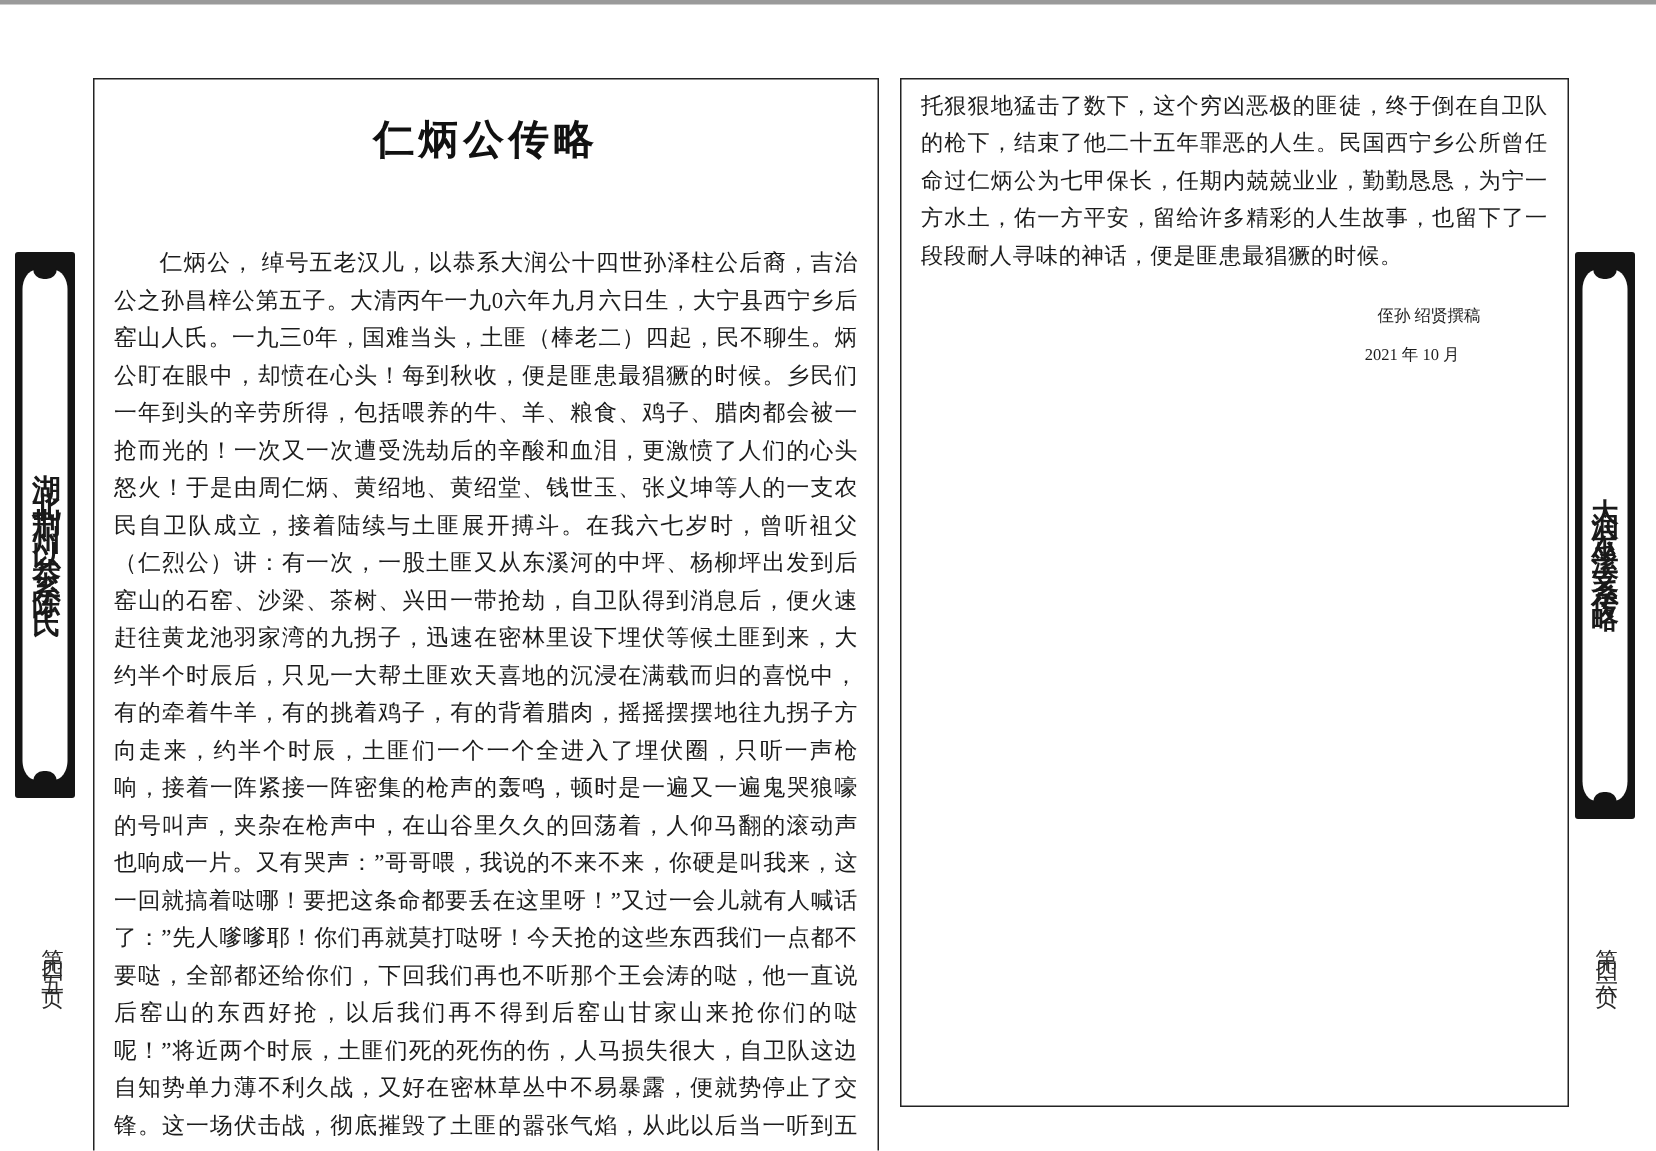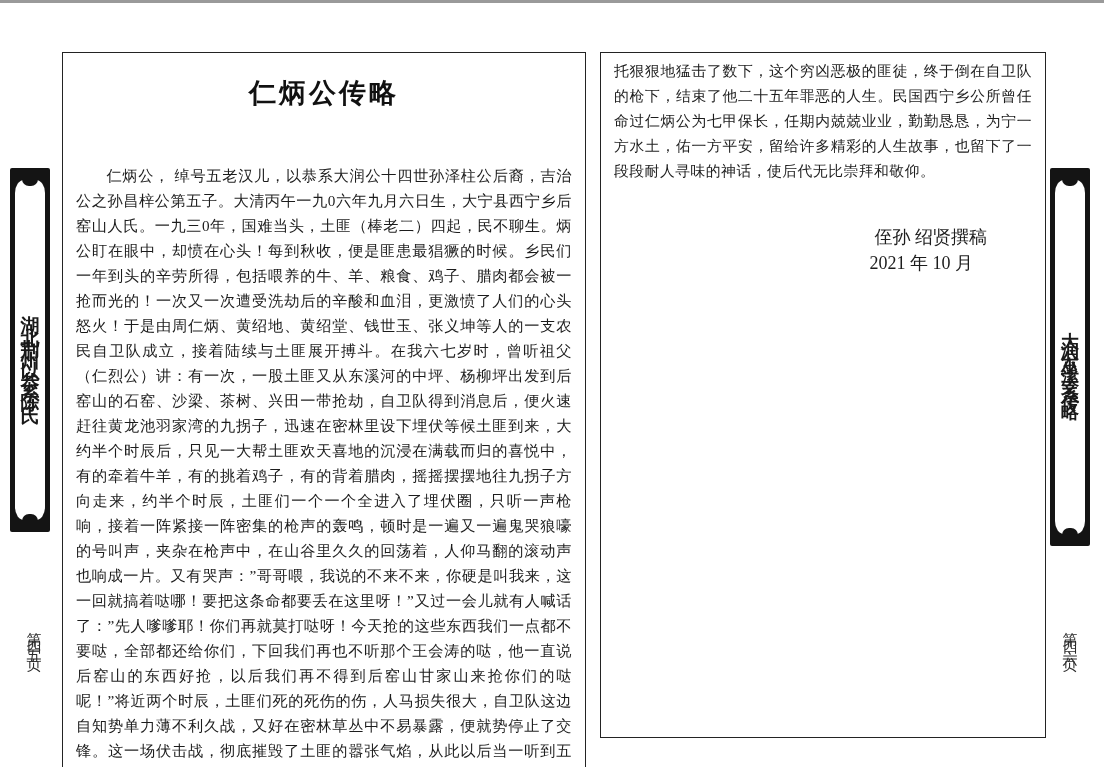--- a/index.html
+++ b/index.html
@@ -39,24 +39,24 @@
     line-height: 25px;
     text-align: justify;
     letter-spacing: 0.5px;
   }
   .page-left .body-text { margin-top: 52px; }
   .body-text p { margin: 0; text-indent: 2em; }
   .page-right .body-text { margin-top: 6px; font-size: 14.8px; }
   .page-right .body-text p.no-indent { text-indent: 0; }
 
   .byline-block {
-    margin-top: 40px;
+    margin-top: 14px;
     padding-right: 58px;
     text-align: right;
-    font-size: 18px;
+    font-size: 11px;
     line-height: 26px;
   }
   .byline-block .date { padding-right: 14px; }
 
   
   .plaque {
     position: absolute;
     width: 40px;
     background: #141414;
     padding: 12px 5px;
@@ -119,21 +119,21 @@
 <div class="page-box page-left">
   <h1 class="page-title">仁炳公传略</h1>
   <div class="body-text">
     <p>仁炳公，  绰号五老汉儿，以恭系大润公十四世孙泽柱公后裔，吉治公之孙昌梓公第五子。大清丙午一九0六年九月六日生，大宁县西宁乡后窑山人氏。一九三0年，国难当头，土匪（棒老二）四起，民不聊生。炳公盯在眼中，却愤在心头！每到秋收，便是匪患最猖獗的时候。乡民们一年到头的辛劳所得，包括喂养的牛、羊、粮食、鸡子、腊肉都会被一抢而光的！一次又一次遭受洗劫后的辛酸和血泪，更激愤了人们的心头怒火！于是由周仁炳、黄绍地、黄绍堂、钱世玉、张义坤等人的一支农民自卫队成立，接着陆续与土匪展开搏斗。在我六七岁时，曾听祖父（仁烈公）讲：有一次，一股土匪又从东溪河的中坪、杨柳坪出发到后窑山的石窑、沙梁、茶树、兴田一带抢劫，自卫队得到消息后，便火速赶往黄龙池羽家湾的九拐子，迅速在密林里设下埋伏等候土匪到来，大约半个时辰后，只见一大帮土匪欢天喜地的沉浸在满载而归的喜悦中，有的牵着牛羊，有的挑着鸡子，有的背着腊肉，摇摇摆摆地往九拐子方向走来，约半个时辰，土匪们一个一个全进入了埋伏圈，只听一声枪响，接着一阵紧接一阵密集的枪声的轰鸣，顿时是一遍又一遍鬼哭狼嚎的号叫声，夹杂在枪声中，在山谷里久久的回荡着，人仰马翻的滚动声也响成一片。又有哭声：”哥哥喂，我说的不来不来，你硬是叫我来，这一回就搞着哒哪！要把这条命都要丢在这里呀！”又过一会儿就有人喊话了：”先人嗲嗲耶！你们再就莫打哒呀！今天抢的这些东西我们一点都不要哒，全部都还给你们，下回我们再也不听那个王会涛的哒，他一直说后窑山的东西好抢，以后我们再不得到后窑山甘家山来抢你们的哒呢！”将近两个时辰，土匪们死的死伤的伤，人马损失很大，自卫队这边自知势单力薄不利久战，又好在密林草丛中不易暴露，便就势停止了交锋。这一场伏击战，彻底摧毁了土匪的嚣张气焰，从此以后当一听到五老汉儿的名字，个个都闻风丧胆。匪徒王会涛曾在后窑山骄横猖獗，在一次趁傍晚回家探望母亲的机会，次日清晨临走还在母亲叮嘱声中：“会涛哇，你要过细点，听说周仁炳他们要杀你！”</p>
 
   </div>
 </div>
 
 <div class="page-box page-right">
   <div class="body-text">
-    <p class="no-indent">托狠狠地猛击了数下，这个穷凶恶极的匪徒，终于倒在自卫队的枪下，结束了他二十五年罪恶的人生。民国西宁乡公所曾任命过仁炳公为七甲保长，任期内兢兢业业，勤勤恳恳，为宁一方水土，佑一方平安，留给许多精彩的人生故事，也留下了一段段耐人寻味的神话，使后代无比崇拜和敬仰。</p>
+    <p class="no-indent">托狠狠地猛击了数下，这个穷凶恶极的匪徒，终于倒在自卫队的枪下，结束了他二十五年罪恶的人生。民国西宁乡公所曾任命过仁炳公为七甲保长，任期内兢兢业业，勤勤恳恳，为宁一方水土，佑一方平安，留给许多精彩的人生故事，也留下了一段段耐人寻味的神话，便是匪患最猖獗的时候。</p>
   </div>
   <div class="byline-block">
     <div>侄孙 绍贤撰稿</div>
     <div class="date">2021 年 10 月</div>
   </div>
 </div>
 
 <div class="plaque plaque-right">
   <div class="plaque-inner">
     <div class="plaque-text">大润公巫溪支系传略</div>

